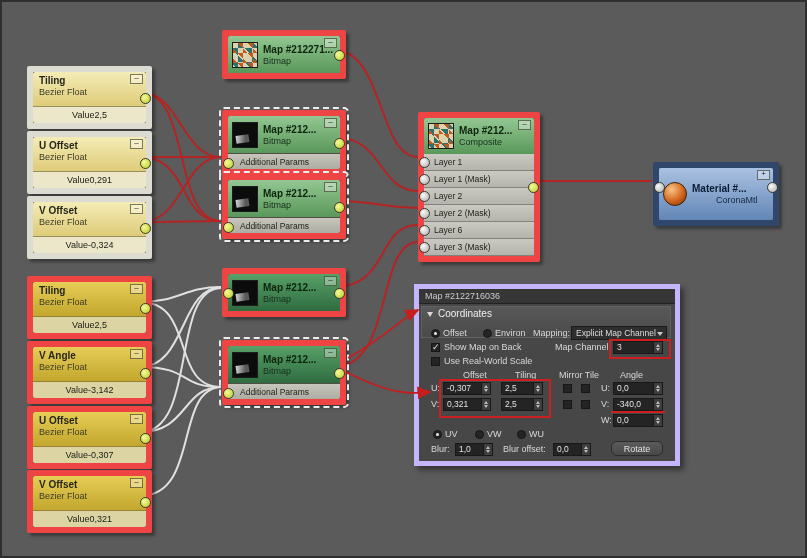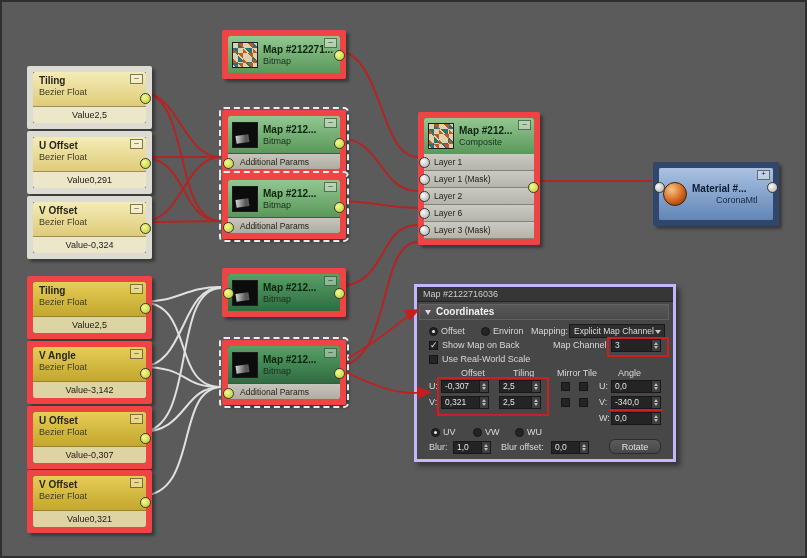--- a/index.html
+++ b/index.html
@@ -59,25 +59,25 @@
   .mat-t .t2{color:#152740;margin-left:24px;}
   .icon-ball{width:22px;height:22px;border-radius:50%;border:1px solid #3a2208;flex:none;
         background:radial-gradient(circle at 35% 30%,#fac488,#d2651c 55%,#7c350c 95%);}
 
   .socket{position:absolute;width:9px;height:9px;border-radius:50%;border:1px solid #3a3a30;z-index:3;}
   .sk-yellow{background:radial-gradient(circle at 35% 35%,#f6fa9a,#b9cc22);}
   .sk-gray{background:radial-gradient(circle at 35% 35%,#fafafa,#a9a9a9);}
 
   
   .panel{position:absolute;left:414px;top:284px;width:256px;height:172px;background:#474747;
-         border:3px solid #c4b5fd;box-shadow:4px 4px 5px rgba(15,15,15,.5);z-index:4;}
+         border:5px solid #c4b5fd;box-shadow:4px 4px 5px rgba(15,15,15,.5);z-index:4;}
   .panel-title{height:14px;background:#363636;border-bottom:1px solid #222;color:#cbcbcb;
          font-size:9px;line-height:14px;padding-left:6px;}
-  .rollout{position:absolute;left:2px;top:17px;width:250px;height:16px;background:linear-gradient(#585858,#4a4a4a);
-         border:1px solid #616161;color:#efefef;font-size:10px;font-weight:bold;line-height:14px;
+  .rollout{position:absolute;left:2px;top:17px;width:250px;height:32px;background:linear-gradient(#585858,#4a4a4a);
+         border:1px solid #616161;color:#efefef;font-size:10px;font-weight:normal;line-height:14px;
          padding-left:16px;box-sizing:border-box;}
   .roll-arrow{position:absolute;left:5px;top:5px;width:0;height:0;border-left:3.5px solid transparent;
          border-right:3.5px solid transparent;border-top:5px solid #d8d8d8;}
   .pl{position:absolute;font-size:9px;color:#d8d8d8;line-height:11px;white-space:nowrap;}
   .field{position:absolute;height:13px;background:#242424;border:1px solid #181818;box-sizing:border-box;
          color:#e2e2e2;font-size:8.5px;line-height:11px;}
   .field .fv{position:absolute;left:3px;top:0;right:9px;overflow:hidden;white-space:nowrap;}
   .spin{position:absolute;right:0;top:0;bottom:0;width:8px;background:#3e3e3e;border-left:1px solid #181818;}
   .spin::before{content:"";position:absolute;left:1.5px;top:2px;border-left:2.5px solid transparent;
          border-right:2.5px solid transparent;border-bottom:3px solid #bdbdbd;}
@@ -301,20 +301,24 @@
     <div class="slot">
       <div class="socket sk-gray" style="left:-5px;top:3px"></div>
       <span>Layer 1 (Mask)</span>
     </div>
     <div class="slot">
       <div class="socket sk-gray" style="left:-5px;top:3px"></div>
       <span>Layer 2</span>
     </div>
     <div class="slot">
       <div class="socket sk-gray" style="left:-5px;top:3px"></div>
+      <span>Layer 2 (Mask)</span>
+    </div>
+    <div class="slot">
+      <div class="socket sk-gray" style="left:-5px;top:3px"></div>
       <span>Layer 6</span>
     </div>
     <div class="slot">
       <div class="socket sk-gray" style="left:-5px;top:3px"></div>
       <span>Layer 3 (Mask)</span>
     </div>
     <div class="socket sk-yellow" style="right:-5px;top:64px"></div>
   </div>
 
   <div class="node material-node" style="left:653px;top:162px">

